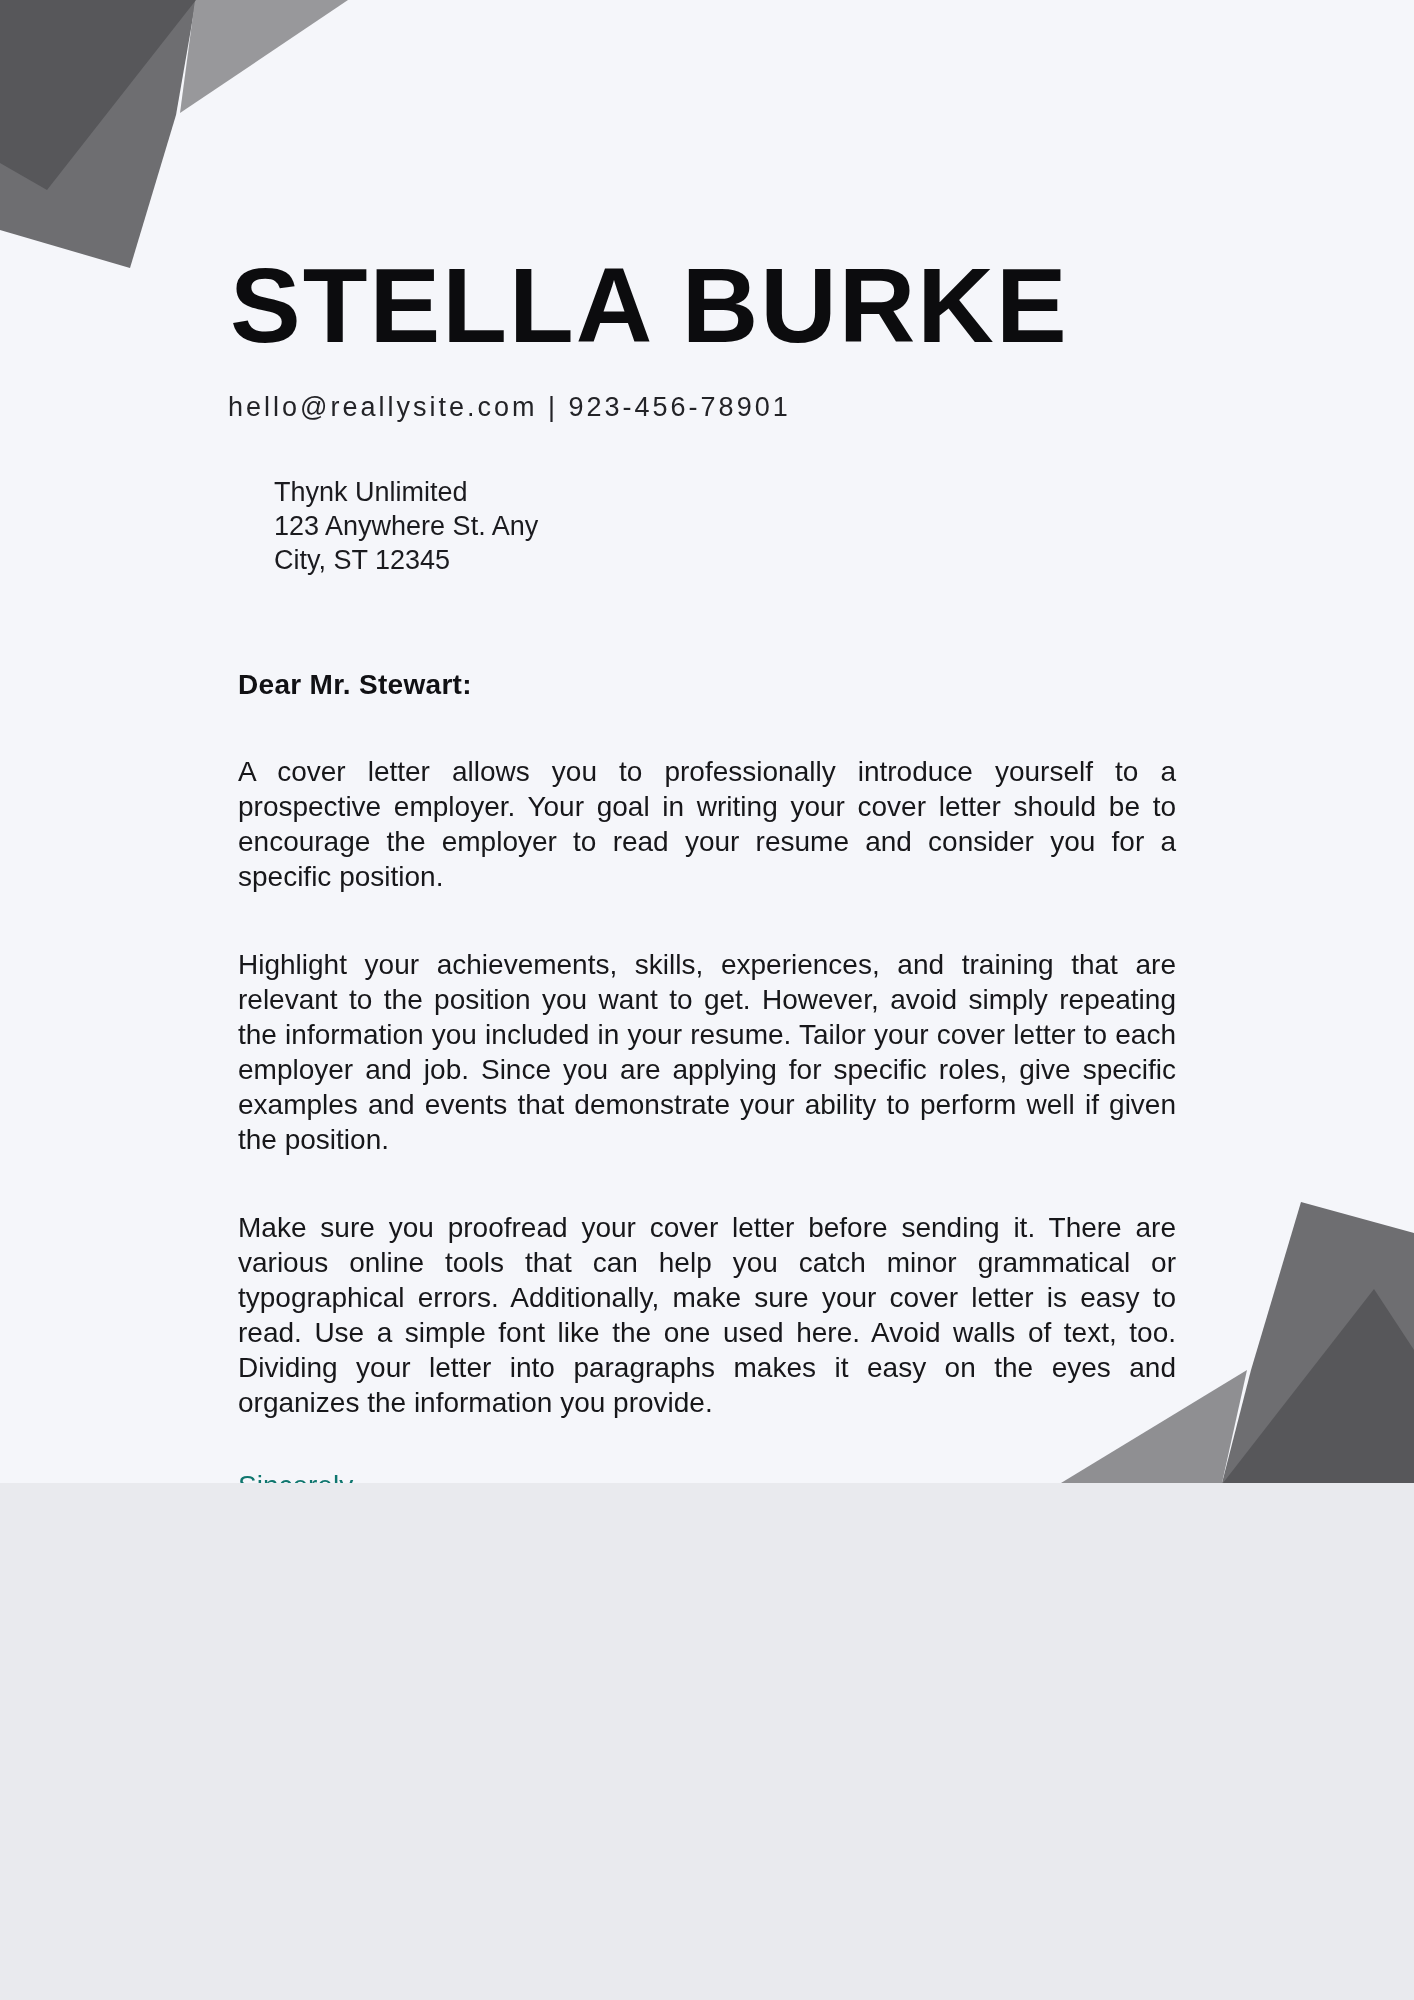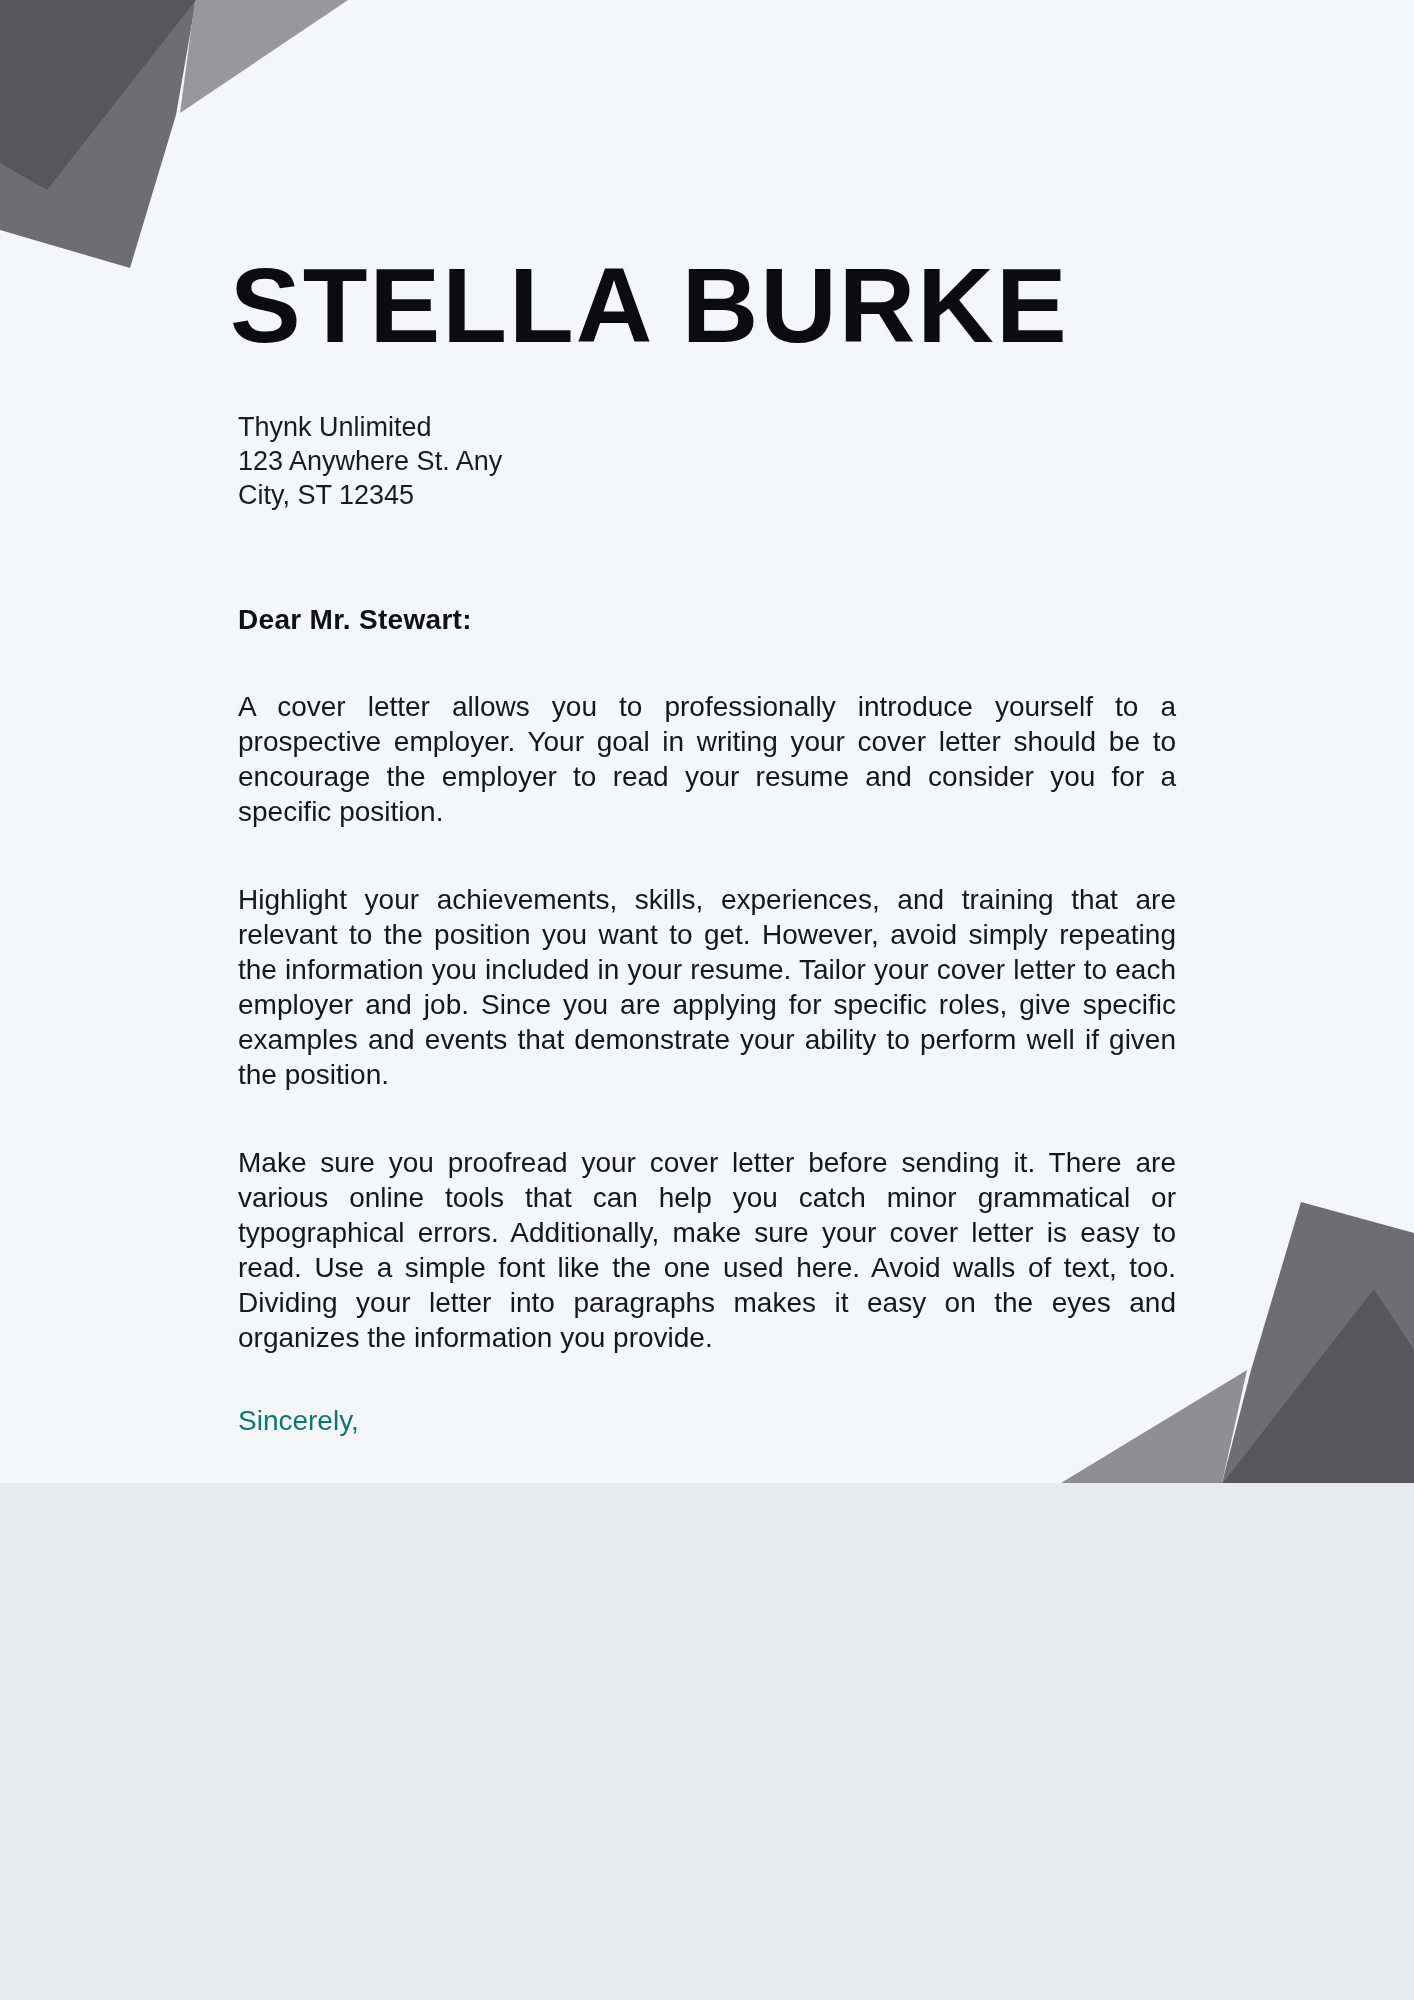--- a/index.html
+++ b/index.html
@@ -67,20 +67,21 @@
     margin: 12px 0 0 0;
     font-size: 30px;
     color: #1e1e22;
   }
   .company-block {
     width: 290px;
     padding-top: 2px;
     font-size: 27px;
     line-height: 34px;
     color: #1b1b1f;
+    margin-left: 36px;
   }
 
   .salutation {
     margin: 92px 0 0 0;
     font-size: 28px;
     font-weight: 700;
     letter-spacing: 0.3px;
     color: #111114;
   }
 
@@ -119,20 +120,21 @@
   <svg class="corner-svg corner-bottomright" width="404" height="400" viewBox="0 0 404 400" aria-hidden="true">
     <polygon points="291,119 404,150 404,400 212,400 241,287" fill="#6e6e71"></polygon>
     <polygon points="237,287 51,400 212,400" fill="#8f8f92"></polygon>
     <polygon points="364,206 404,267 404,400 213,400" fill="#57575a"></polygon>
   </svg>
 
   <div class="content">
 
     <h1 class="name-title">STELLA BURKE</h1>
 
+    <p class="contact-line">hello@reallysite.com | 923-456-78901</p>
 
 
     <div class="recipient-row">
       <div class="company-block">
         <div>Thynk Unlimited</div>
         <div>123 Anywhere St. Any</div>
         <div>City, ST 12345</div>
       </div>
     </div>
 

